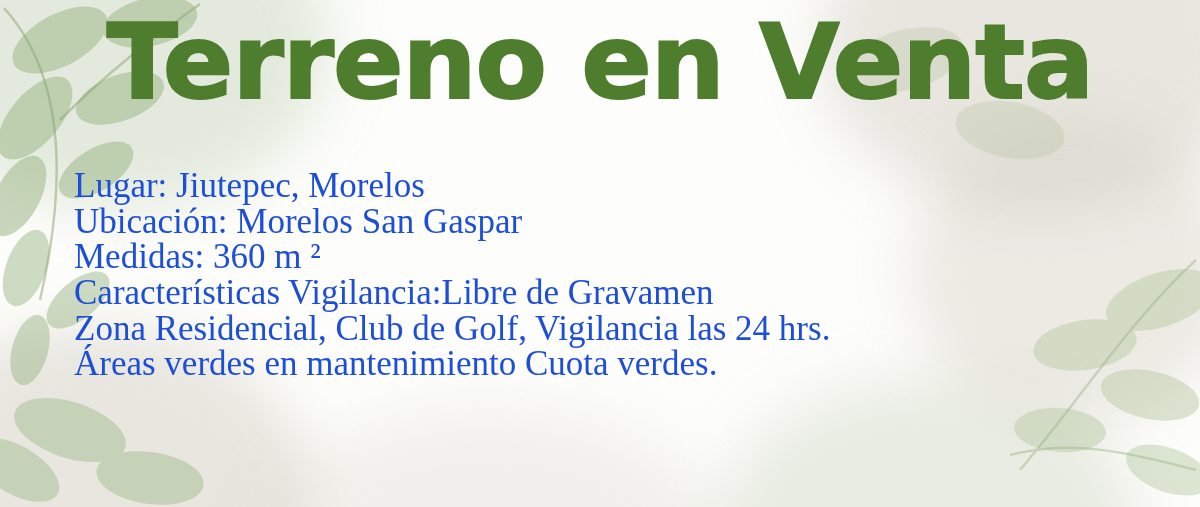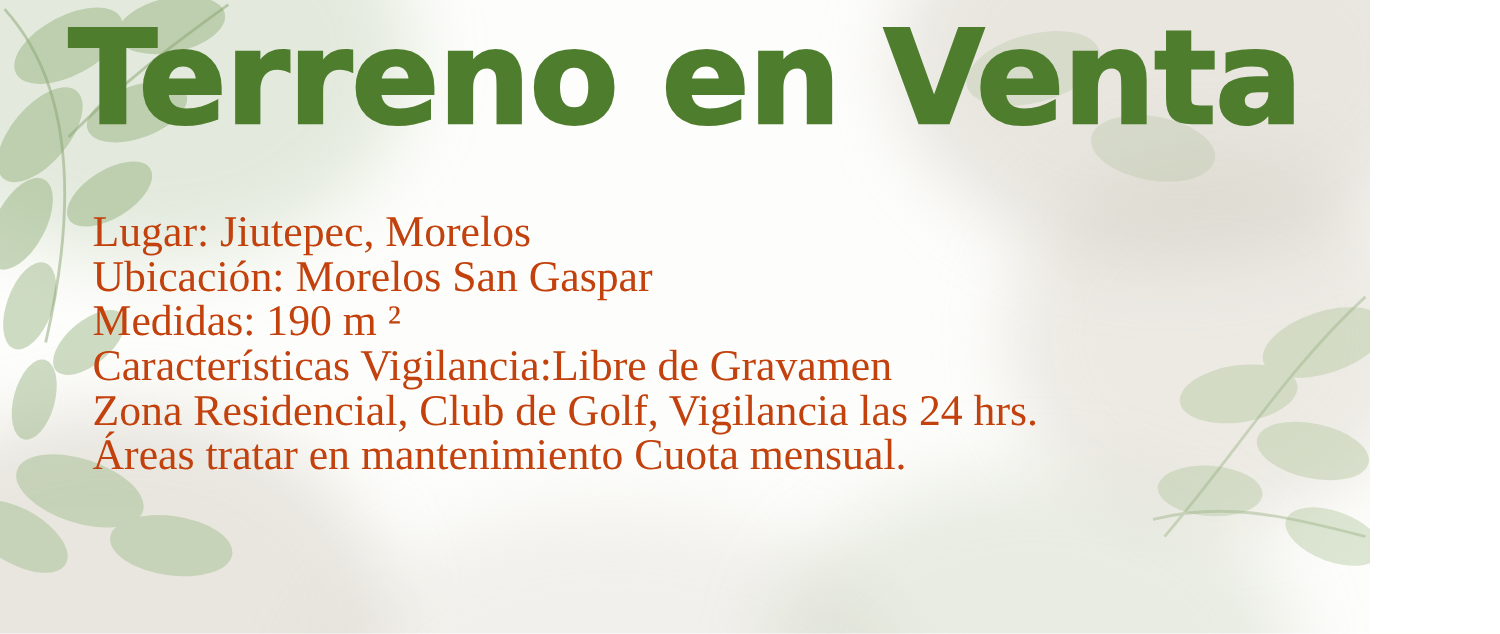--- a/index.html
+++ b/index.html
@@ -9,21 +9,21 @@
   body {
     width: 1200px;
     height: 507px;
     overflow: hidden;
     background: #ffffff;
     font-family: "Liberation Serif", serif;
   }
 
   .poster {
     position: relative;
-    width: 1096px;
+    width: 1200px;
     height: 507px;
     background: #fdfdfb;
     overflow: hidden;
   }
 
   
   .wash {
     position: absolute;
     border-radius: 50%;
     filter: blur(28px);
@@ -81,21 +81,21 @@
     color: #4f7d2e;
     -webkit-text-stroke: 2px #4f7d2e;
     white-space: nowrap;
   }
 
   .body-text {
     position: absolute;
     left: 74px;
     top: 168px;
     right: 70px;
-    color: #c2410c;
+    color: #1d4ed8;
     font-family: "Liberation Serif", serif;
     font-size: 35px;
     line-height: 1.02;
   }
   .body-text .line {
     white-space: nowrap;
     margin: 0;
     padding: 0;
   }
   .body-text .line.wrap {
@@ -156,19 +156,19 @@
       <ellipse cx="905" cy="60" rx="60" ry="30" transform="rotate(-15 905 60)"></ellipse>
       <ellipse cx="1010" cy="130" rx="55" ry="28" transform="rotate(10 1010 130)"></ellipse>
     </g>
   </svg>
 
   <div class="title">Terreno en Venta</div>
 
   <div class="body-text">
     <div class="line">Lugar: Jiutepec, Morelos</div>
     <div class="line">Ubicación: Morelos San Gaspar</div>
-    <div class="line">Medidas: 190 m ²</div>
+    <div class="line">Medidas: 360 m ²</div>
     <div class="line">Características Vigilancia:Libre de Gravamen</div>
     <div class="line wrap">Zona Residencial, Club de Golf, Vigilancia las 24 hrs.</div>
-    <div class="line">Áreas tratar en mantenimiento Cuota mensual.</div>
+    <div class="line">Áreas verdes en mantenimiento Cuota verdes.</div>
   </div>
 
 </div>
 
 </body></html>

